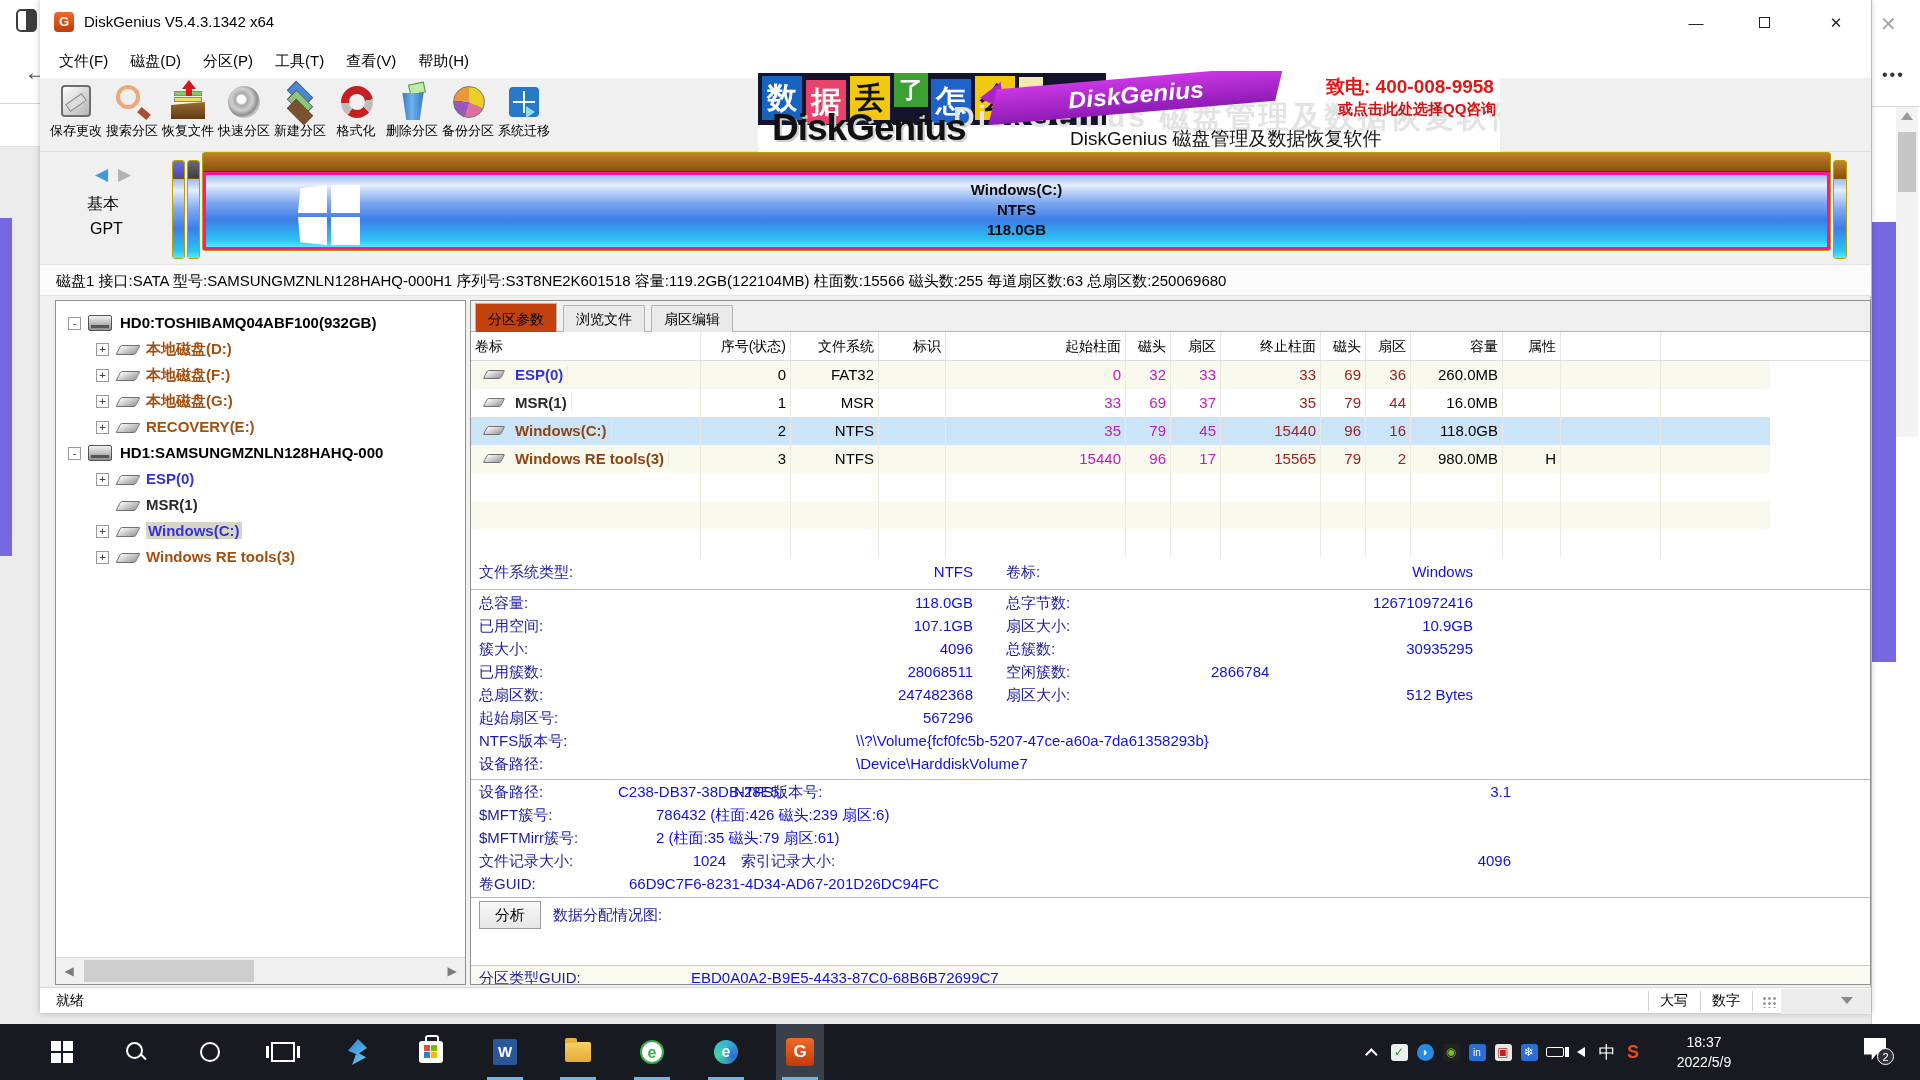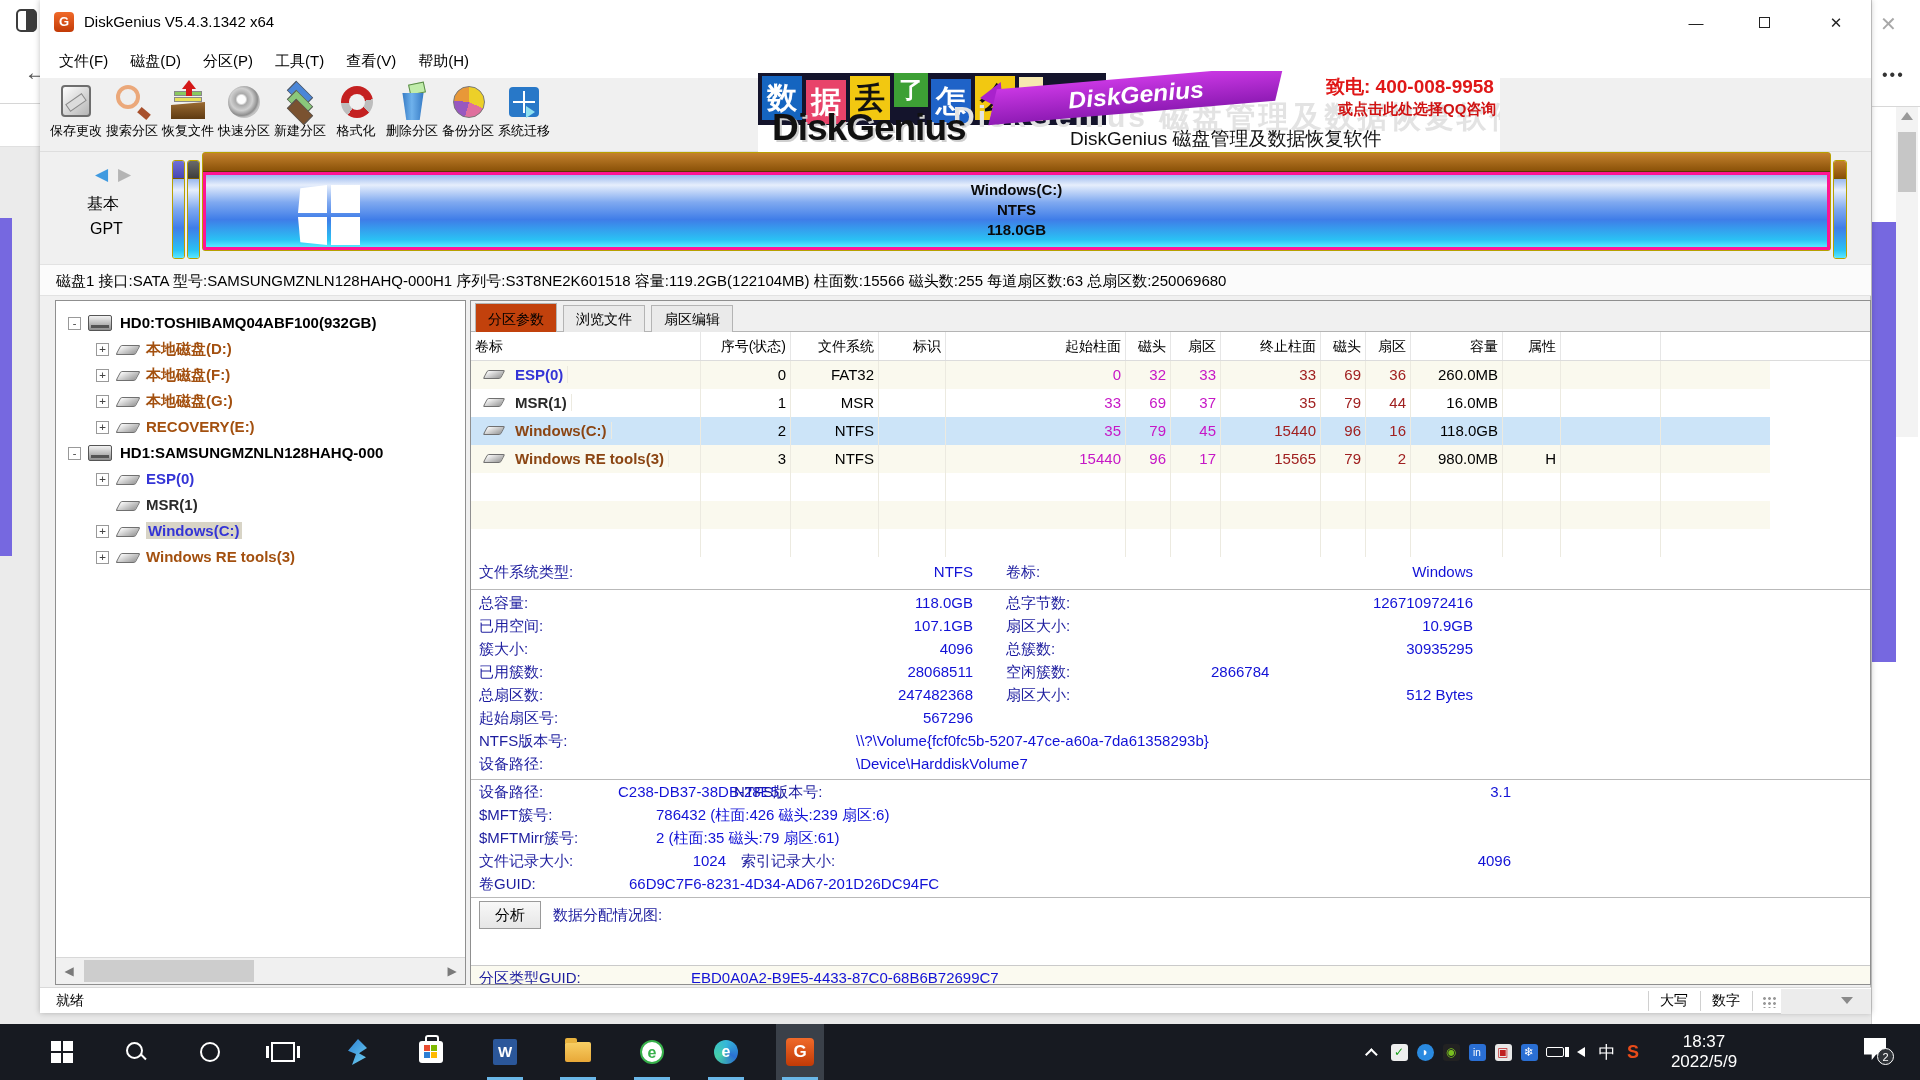--- a/index.html
+++ b/index.html
@@ -180,21 +180,21 @@
   .ic-360 { width:24px; height:24px; border:2px solid #37b04a; border-radius:50%; color:#37b04a; font-weight:bold; font-size:16px; text-align:center; line-height:21px; background:#fff; }
   .ic-edge { width:24px; height:24px; border-radius:50%; background:conic-gradient(#35b8d8,#2a6fd4,#45d0a8,#35b8d8); color:#fff; font-weight:bold; font-size:16px; text-align:center; line-height:24px; }
   .tray { position:absolute; top:0; height:56px; display:flex; align-items:center; color:#fff; }
   .tri { width:26px; text-align:center; font-size:14px; position:relative; }
   .chip { display:inline-block; width:17px; height:17px; border-radius:3px; font-size:12px; line-height:17px; color:#fff; }
   .ic-chev { display:inline-block; width:9px; height:9px; border-left:2px solid #fff; border-top:2px solid #fff; transform:rotate(45deg) translateY(3px); }
   .ic-batt { display:inline-block; width:18px; height:10px; border:1.5px solid #fff; border-radius:2px; position:relative; }
   .ic-batt::after { content:""; position:absolute; right:-4px; top:2px; width:2px; height:4px; background:#fff; }
   .ic-spk { display:inline-block; width:0; height:0; border-top:5px solid transparent; border-bottom:5px solid transparent; border-right:8px solid #fff; position:relative; }
   .ic-spk::before { content:""; position:absolute; left:-12px; top:-5px; width:4px; height:10px; background:#fff; }
-  .clock { position:absolute; left:1660px; top:8px; width:88px; text-align:center; color:#fff; font-size:17px; line-height:20px; }
+  .clock { position:absolute; left:1660px; top:8px; width:88px; text-align:center; color:#fff; font-size:14px; line-height:20px; }
   .notif { position:absolute; left:1864px; top:14px; width:30px; height:26px; }
   .notif .sq { position:absolute; left:0; top:0; width:22px; height:22px; background:#fff; clip-path:polygon(0 0,100% 0,100% 75%,55% 75%,35% 100%,35% 75%,0 75%); }
   .notif .bd { position:absolute; left:13px; top:10px; width:17px; height:17px; border-radius:50%; background:#2f3338; border:1px solid #fff; color:#fff; font-size:11px; text-align:center; line-height:16px; }
 </style>
 </head>
 <body>
 
 <div id="stage">
 
   <div class="abs" id="left-strip">

